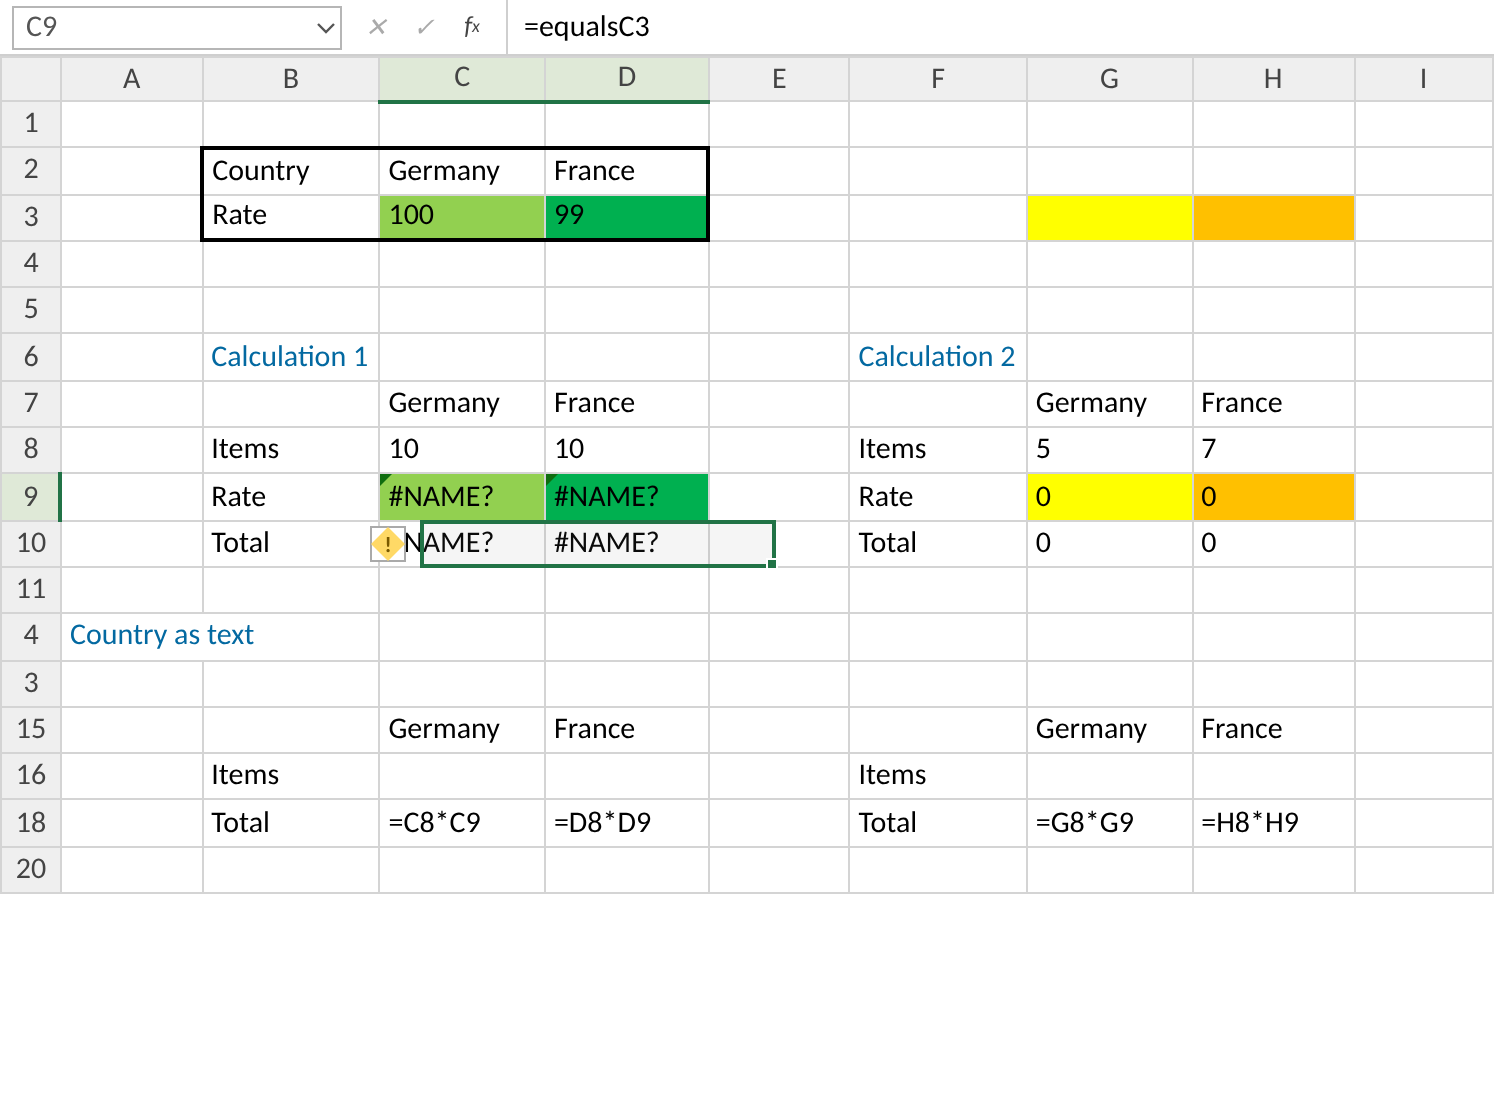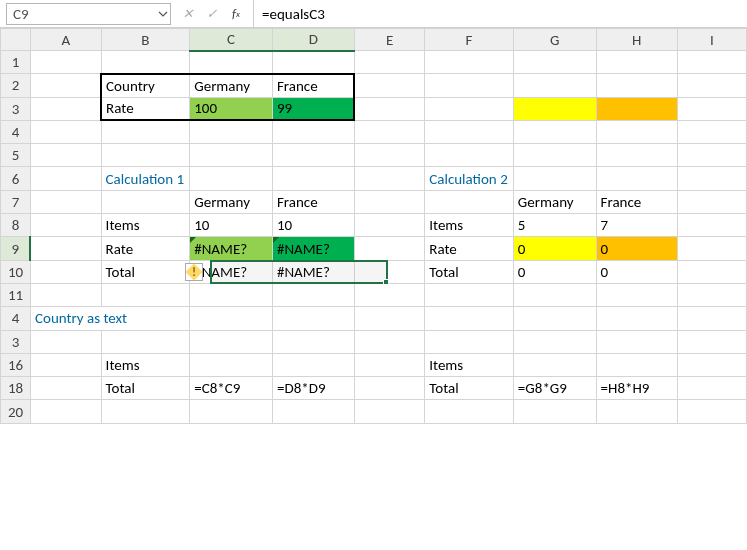--- a/index.html
+++ b/index.html
@@ -368,20 +368,32 @@
           <td></td>
           <td></td>
           <td></td>
           <td></td>
           <td></td>
           <td></td>
           <td></td>
           <td></td>
         </tr>
 
+    <tr>
+          <th class="rowhdr">15</th>
+      <td></td>
+          <td></td>
+      <td class="bold">Germany</td>
+      <td class="bold">France</td>
+      <td></td>
+          <td></td>
+      <td>Germany</td>
+      <td>France</td>
+      <td></td>
+        </tr>
 
     <tr>
           <th class="rowhdr">16</th>
       <td></td>
       <td class="bold">Items</td>
       <td></td>
           <td></td>
           <td></td>
       <td>Items</td>
       <td></td>

